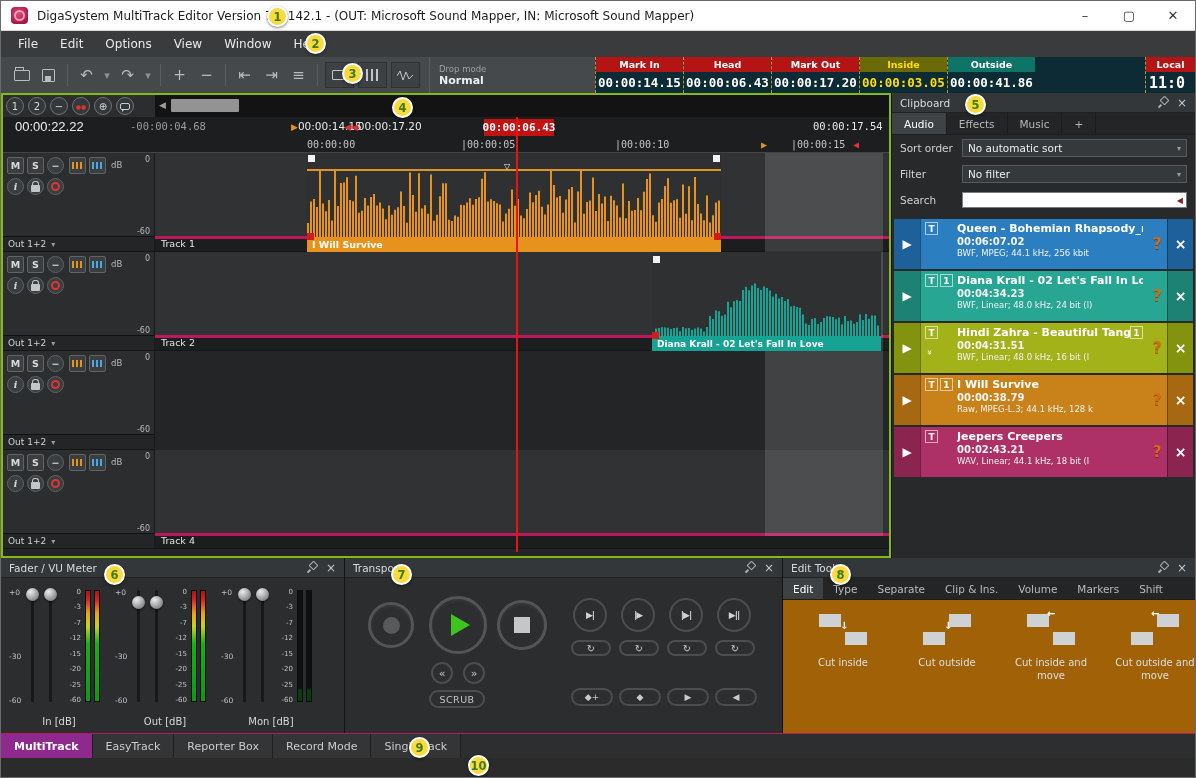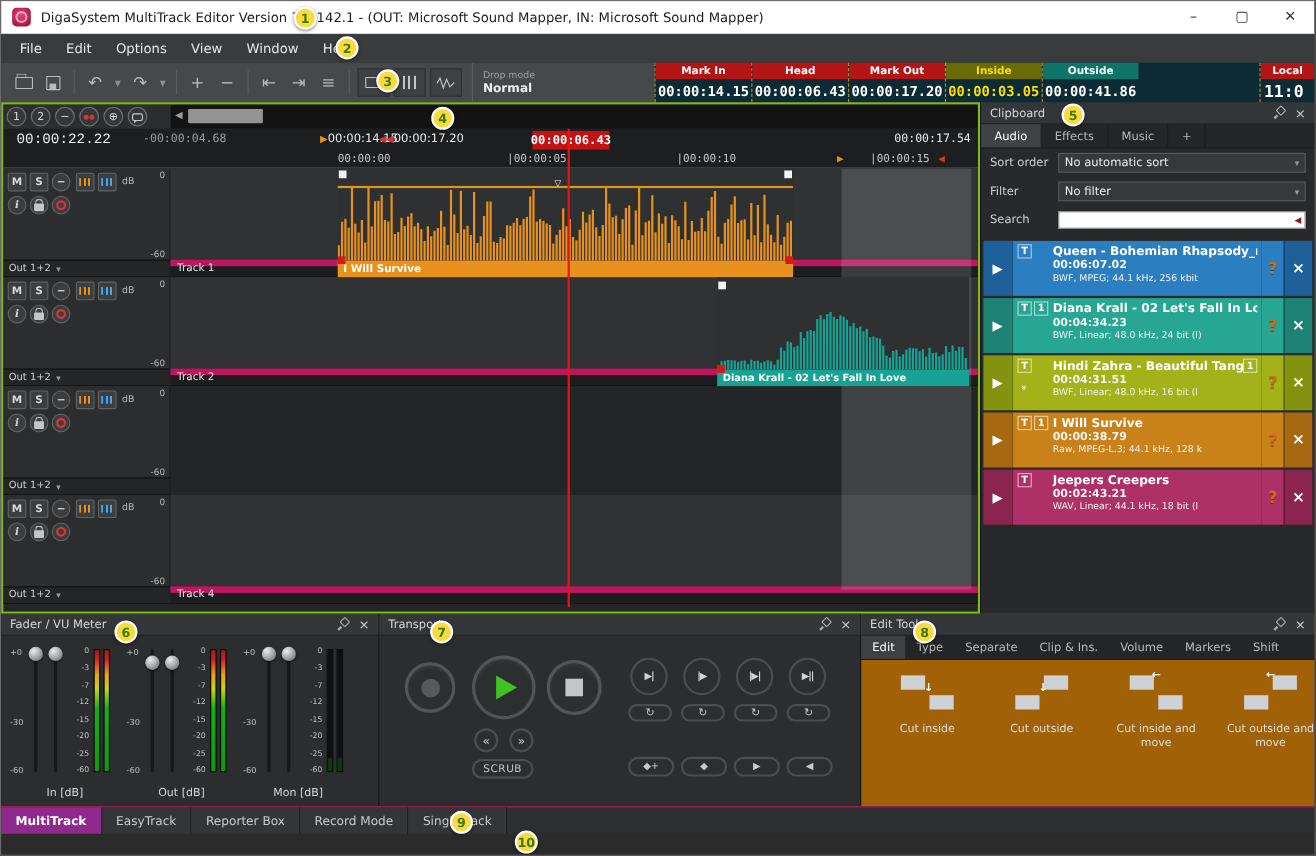--- a/index.html
+++ b/index.html
@@ -47,37 +47,37 @@
 .mt-scroll{position:absolute;left:152px;top:0;right:0;height:22px;background:#131314;z-index:3}
 .mt-thumb{position:absolute;left:16px;top:4px;width:68px;height:13px;background:#939393;border-radius:1px}
 .mt-markers{position:absolute;left:0;top:22px;width:100%;height:20px;background:#1d1e1f;z-index:3}
 .mt-ruler{position:absolute;left:0;top:42px;width:100%;height:16px;background:#1d1e1f;border-bottom:1px solid #434648;z-index:3}
 .mk{position:absolute;font-size:10.5px;color:#e9e9e9;white-space:nowrap;font-family:"DejaVu Sans Mono","Liberation Mono",monospace}
 .mk.dim{color:#9a9d9f}
 .mk .oarr{color:#e8921e;font-size:9px}
 .mk .rarr{color:#e03030;font-size:9px}
 .ph-box{position:absolute;left:481px;top:2px;width:70px;height:17px;background:#c41212;color:#fff;font-weight:bold;font-size:11px;display:flex;align-items:center;justify-content:center;font-family:"DejaVu Sans Mono","Liberation Mono",monospace}
 .tick{position:absolute;top:2px;font-size:10px;color:#c3c6c8;font-family:"DejaVu Sans Mono","Liberation Mono",monospace}
-.mt-time{position:absolute;left:12px;top:2px;font-size:13px;color:#eceff1;font-family:Liberation Mono, monospace}
+.mt-time{position:absolute;left:12px;top:2px;font-size:13px;color:#eceff1;font-family:Liberation Sans, sans-serif}
 .track{position:absolute;left:0;width:100%;height:99px}
 .tc{position:absolute;left:0;top:0;width:152px;height:100%;background:#2b2d2e;border-right:1px solid #191a1b;border-bottom:1px solid #141516}
 .sq{position:absolute;width:17px;height:17px;background:#3b3e40;border:1px solid #606467;color:#d8d8d8;font-size:9.5px;font-weight:bold;display:flex;align-items:center;justify-content:center;border-radius:2px}
 .rnd{border-radius:50%}
 .mic{position:absolute;top:4px;width:17px;height:17px;border:1px solid #606467;border-radius:2px;background:#3b3e40}
 .mic span{position:absolute;left:2px;right:2px;top:4px;bottom:4px;background:repeating-linear-gradient(90deg,var(--mc) 0 2px,transparent 2px 4px)}
 .dbu{position:absolute;left:108px;top:7px;font-size:8.5px;color:#b8babc}
 .db0{position:absolute;right:4px;top:2px;font-size:8px;color:#b8babc}
 .db60{position:absolute;right:4px;top:74px;font-size:8px;color:#b8babc}
 .lock{width:9px;height:7px;background:#c3c6c8;border-radius:1px;position:relative;margin-top:3px}
 .lock::before{content:"";position:absolute;top:-4px;left:1px;width:5px;height:4px;border:1.5px solid #c3c6c8;border-bottom:none;border-radius:3px 3px 0 0}
 .recdot{width:9px;height:9px;border:2px solid #e03434;border-radius:50%}
 .tc-strip{position:absolute;left:0;right:0;bottom:0;height:15px;background:#232526;border-top:1px solid #101112;display:flex;align-items:center;padding-left:5px;font-size:9px;color:#cfd2d4}
 .caret{margin-left:5px;color:#9a9d9f;font-size:8px}
 .lane{position:absolute;left:152px;right:0;top:0;bottom:0;background:#303234;border-bottom:1px solid #141516}
-.lane-strip{position:absolute;left:0;right:0;bottom:0;height:15px;background:#1b1d1e;border-top:6px solid #be185d}
+.lane-strip{position:absolute;left:0;right:0;bottom:0;height:15px;background:#1b1d1e;border-top:3px solid #be185d}
 .track-name{position:absolute;left:6px;bottom:2px;font-size:9.5px;color:#e2e4e6}
 .outside-region{position:absolute;left:762px;top:58px;width:118px;height:383px;background:rgba(235,235,235,.15);z-index:2}
 .clip{position:absolute;z-index:3}
 .clip-body{position:absolute;left:0;right:0;top:0;bottom:15px;background:#2e3032}
 .clip-bar{position:absolute;left:0;right:0;bottom:0;height:15px;display:flex;align-items:center;padding:0 5px;font-size:9.5px;font-weight:bold;color:#fff;background:var(--cc);white-space:nowrap;overflow:hidden}
 .hdl{position:absolute;width:7px;height:7px;background:#d41a1a;bottom:12px;z-index:4}
 .selsq{position:absolute;width:7px;height:7px;background:#f2f2f2;z-index:4}
 .volline{position:absolute;left:0;right:0;top:16px;height:2px;background:#f0a020;opacity:.9}
 .vmark{position:absolute;top:9px;font-size:8px;color:#f0f0f0}
 .playhead{position:absolute;left:513px;top:22px;width:2px;bottom:4px;background:#e81414;z-index:6}

